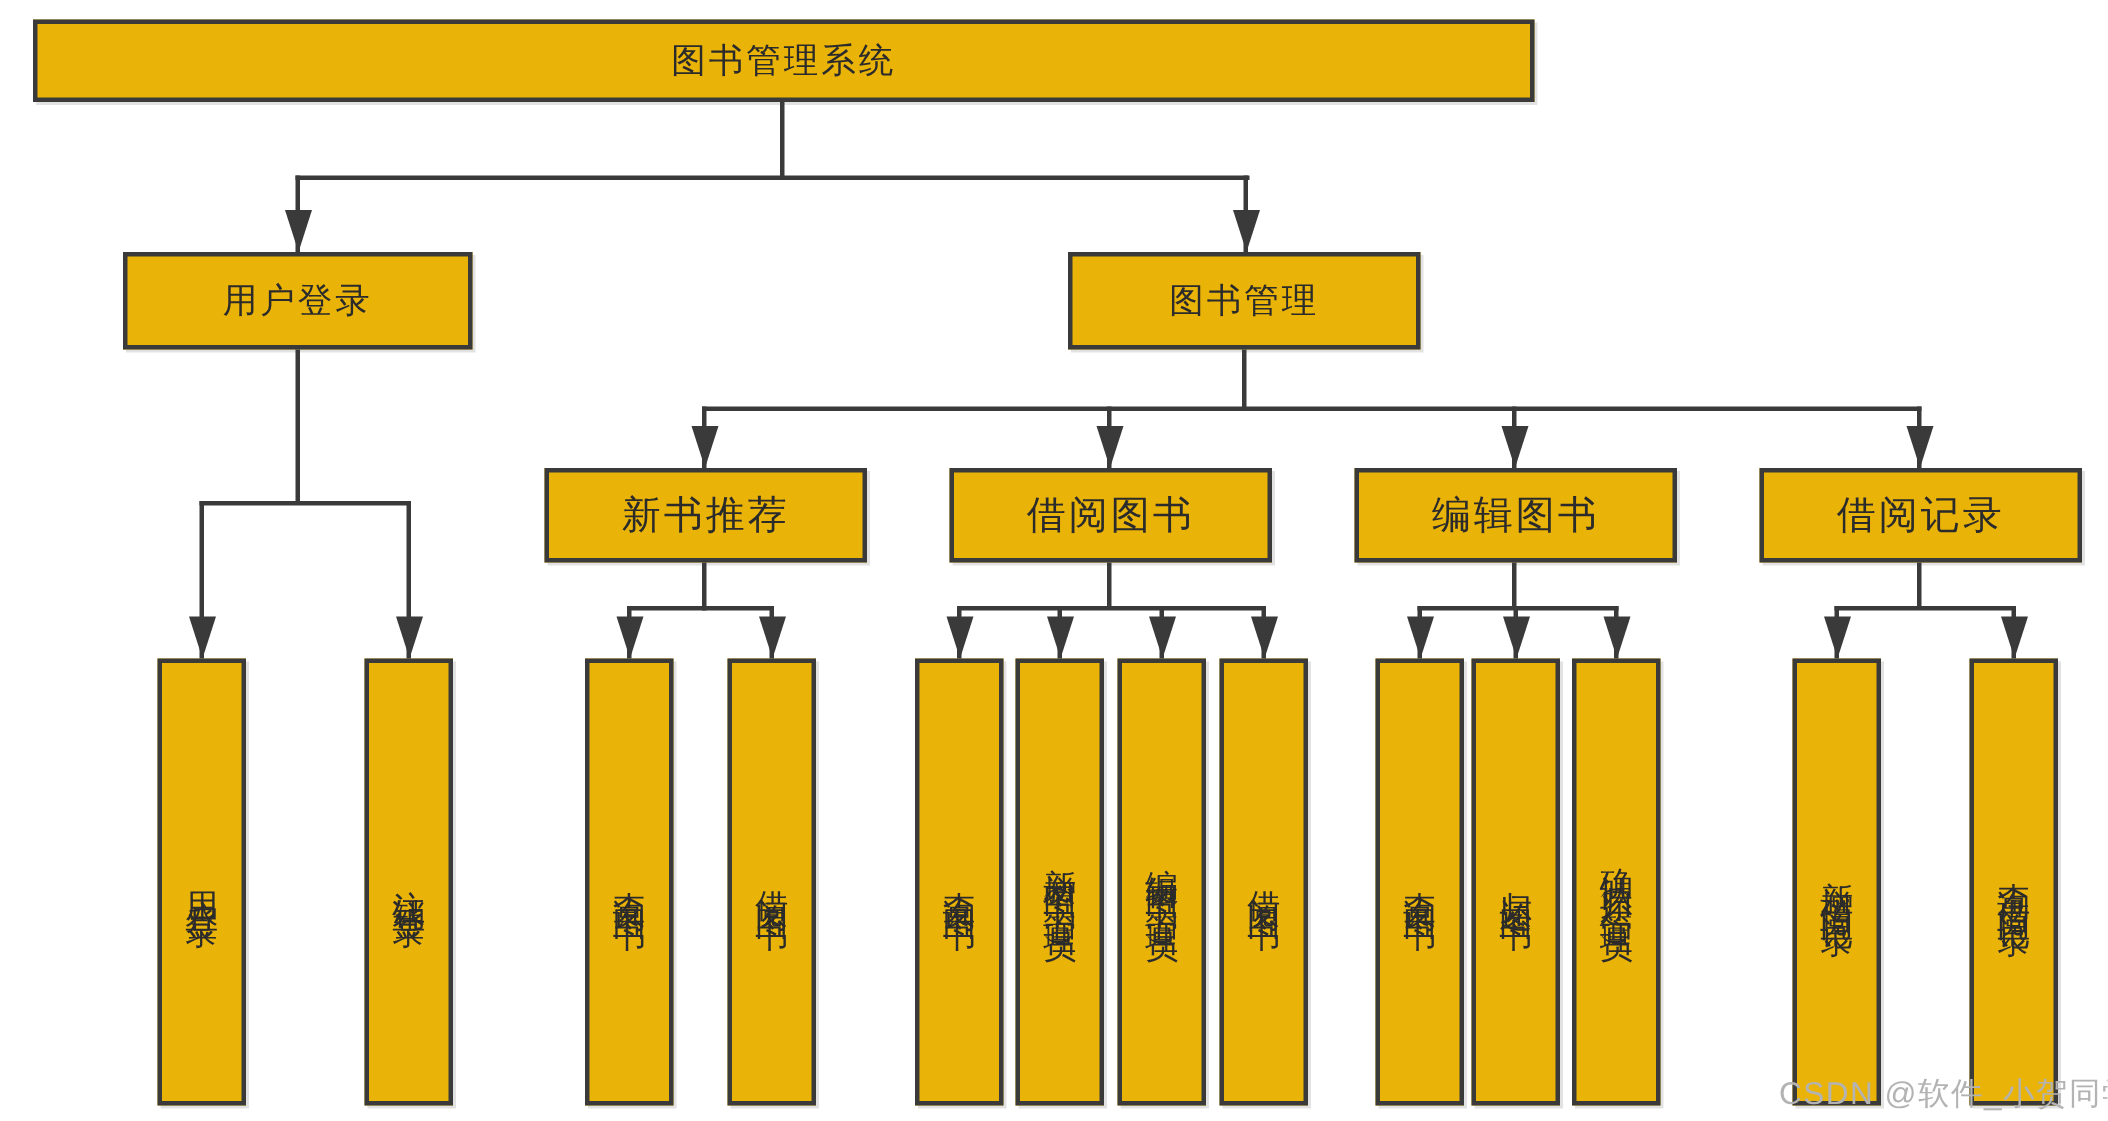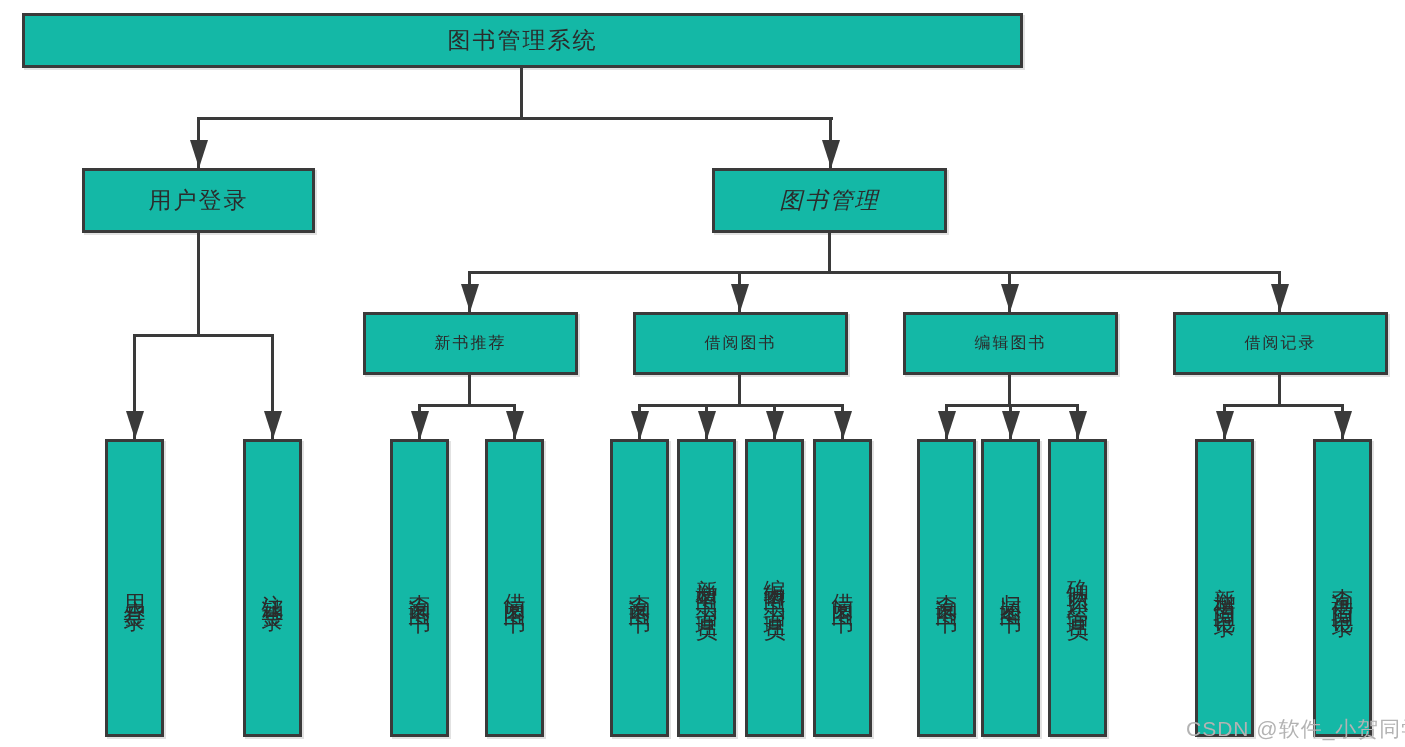--- a/index.html
+++ b/index.html
@@ -3,28 +3,28 @@
 <meta charset="utf-8">
 <style>
   html,body{margin:0;padding:0;}
   body{
     width:1405px;height:747px;position:relative;background:#ffffff;
     font-family:"Liberation Sans","DejaVu Sans",sans-serif;
     overflow:hidden;
   }
   .box{
     position:absolute;box-sizing:border-box;
-    border:3px solid #3a3a3a;background:#14b8a6;
+    border:3px solid #3a3a3a;background:#eab308;
     display:flex;align-items:center;justify-content:center;
     color:#2b2b2b;box-shadow:2px 2px 0 rgba(150,150,150,0.28);
   }
   .root{left:22px;top:13px;width:1001px;height:55px;font-size:23px;letter-spacing:2px;}
   .l2a{left:82px;top:168px;width:233px;height:65px;font-size:23px;letter-spacing:2px;}
-  .l2b{left:712px;top:168px;width:235px;height:65px;font-size:23px;letter-spacing:2px;font-style:italic;}
-  .l3{top:312px;width:215px;height:63px;font-size:16px;letter-spacing:2px;text-align:center;}
+  .l2b{left:712px;top:168px;width:235px;height:65px;font-size:23px;letter-spacing:2px;}
+  .l3{top:312px;width:215px;height:63px;font-size:26px;letter-spacing:2px;text-align:center;}
   .leaf{top:439px;width:59px;height:298px;font-size:22px;}
   .vtext{
     writing-mode:vertical-rl;text-orientation:mixed;
     letter-spacing:6px;line-height:1;white-space:nowrap;
   }
   .hl{position:absolute;height:3px;background:#3a3a3a;}
   .vl{position:absolute;width:3px;background:#3a3a3a;}
   .ah{
     position:absolute;width:0;height:0;
     border-left:9px solid transparent;border-right:9px solid transparent;

